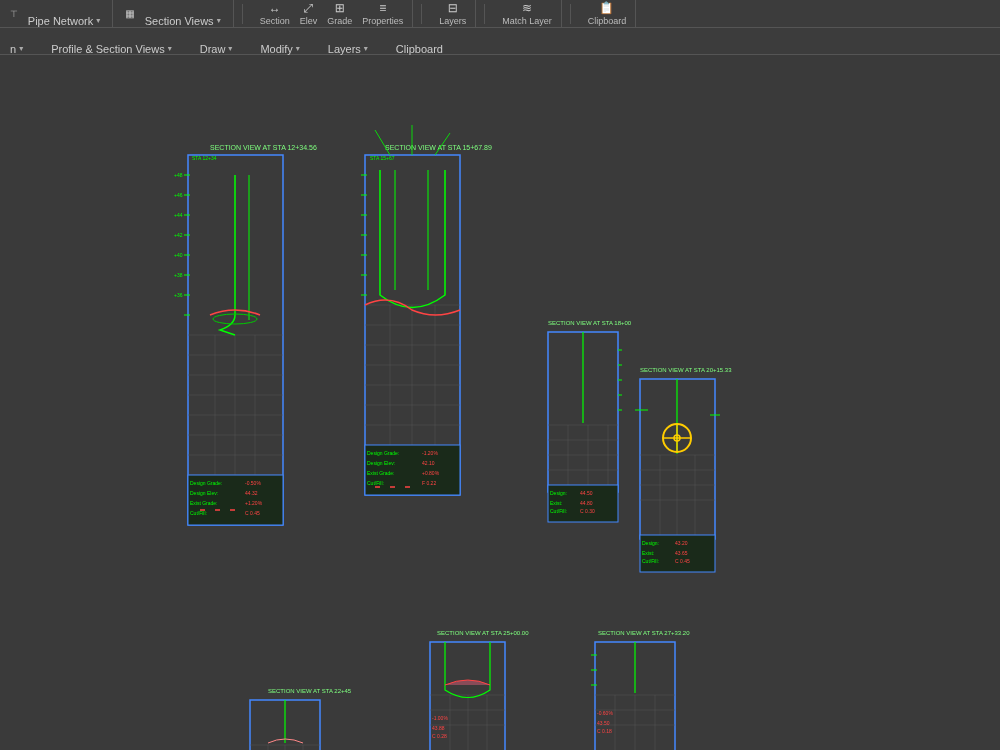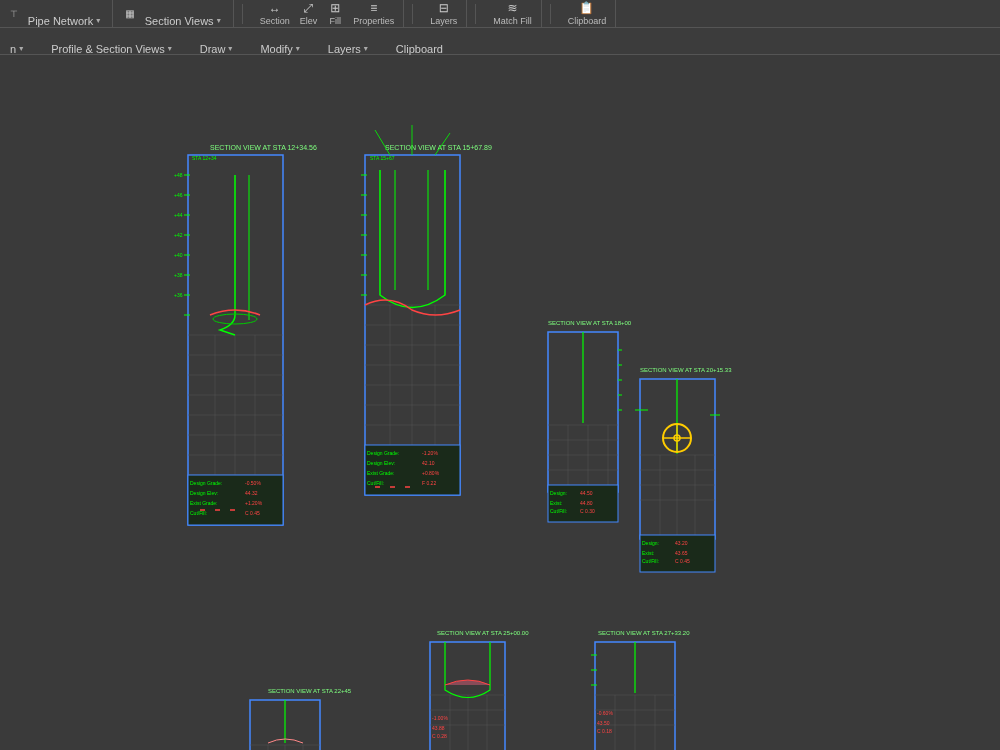--- a/index.html
+++ b/index.html
@@ -133,41 +133,41 @@
       <div class="tool-btn">
         <span class="tool-icon">↔</span>
         <span class="tool-label">Section</span>
       </div>
       <div class="tool-btn">
         <span class="tool-icon">⤢</span>
         <span class="tool-label">Elev</span>
       </div>
       <div class="tool-btn">
         <span class="tool-icon">⊞</span>
-        <span class="tool-label">Fill</span>
+        <span class="tool-label">Grade</span>
       </div>
       <div class="tool-btn">
         <span class="tool-icon">≡</span>
         <span class="tool-label">Properties</span>
       </div>
     </div>
     <div class="separator"></div>
 
     <div class="tool-group">
       <div class="tool-btn">
         <span class="tool-icon">⊟</span>
         <span class="tool-label">Layers</span>
       </div>
     </div>
     <div class="separator"></div>
 
     <div class="tool-group">
       <div class="tool-btn">
         <span class="tool-icon">≋</span>
-        <span class="tool-label">Match Fill</span>
+        <span class="tool-label">Match Layer</span>
       </div>
     </div>
     <div class="separator"></div>
 
     <div class="tool-group">
       <div class="tool-btn">
         <span class="tool-icon">📋</span>
         <span class="tool-label">Clipboard</span>
       </div>
     </div>

